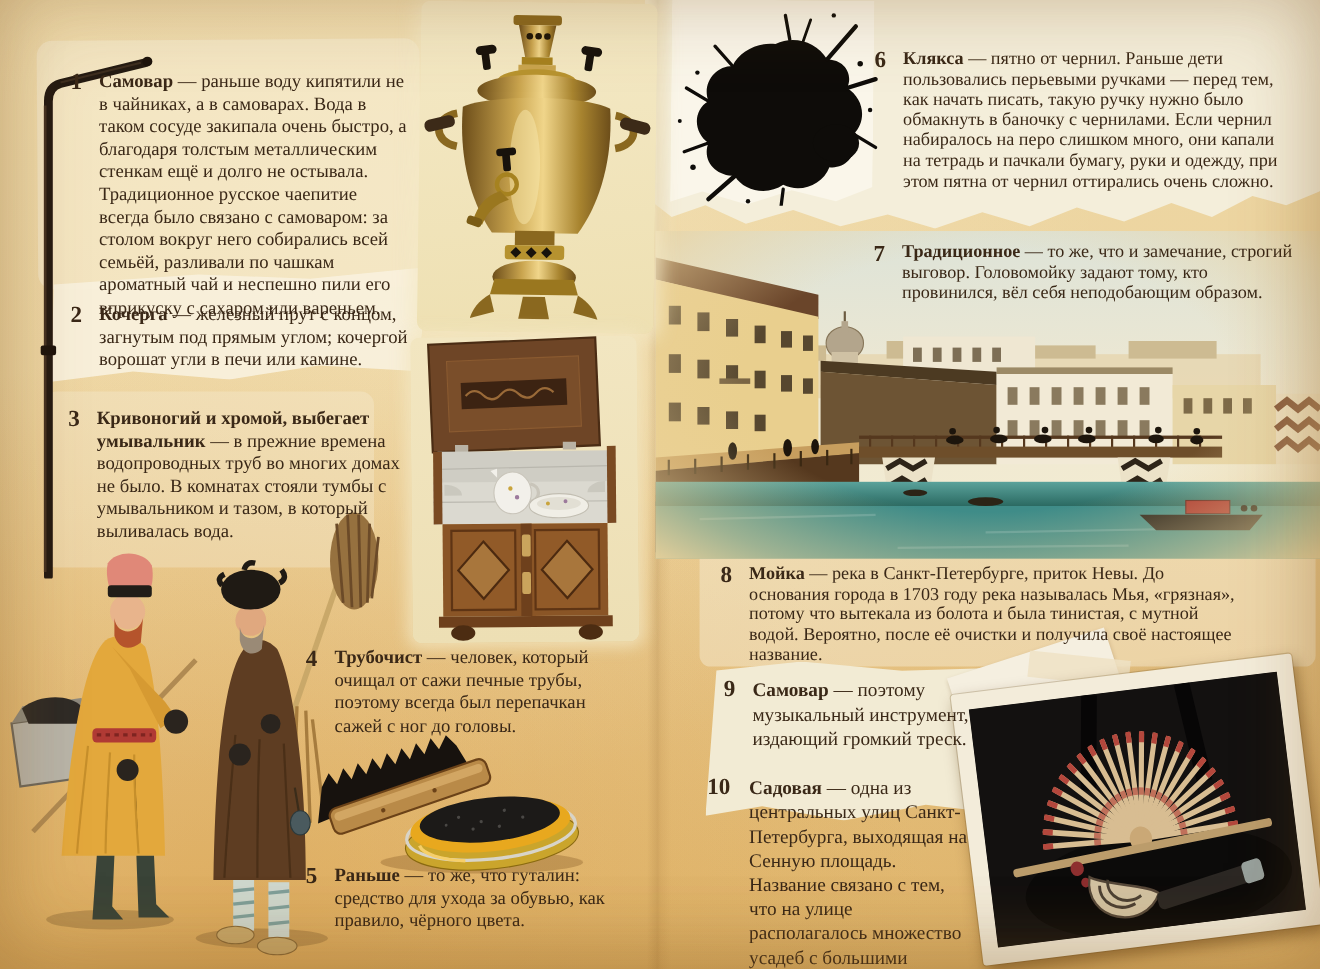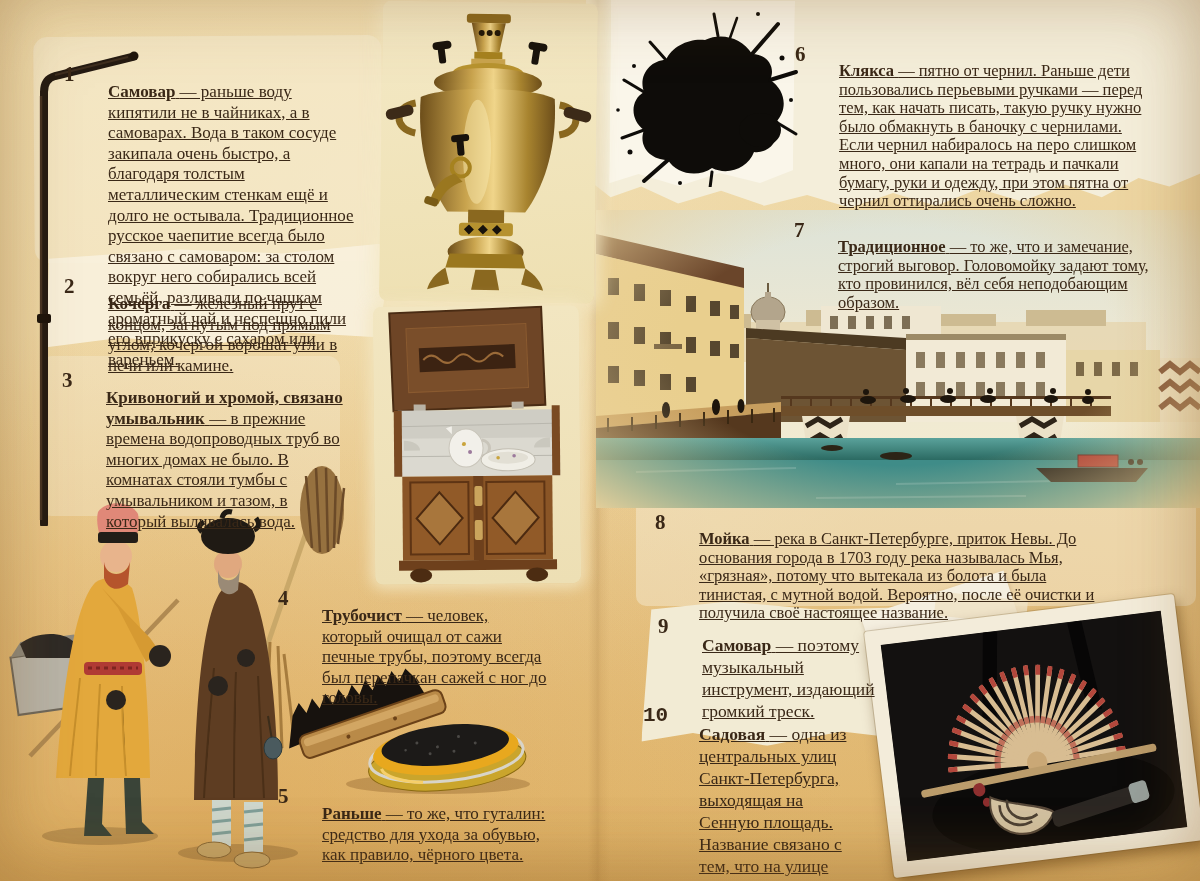--- a/index.html
+++ b/index.html
@@ -9,21 +9,21 @@
       radial-gradient(ellipse at 18% 96%, rgba(214,148,62,.40) 0%, rgba(214,148,62,0) 45%),
       radial-gradient(ellipse at 85% 90%, rgba(210,150,70,.25) 0%, rgba(210,150,70,0) 50%),
       radial-gradient(ellipse at 30% 20%, rgba(250,240,210,.35) 0%, rgba(250,240,210,0) 55%),
       linear-gradient(180deg,#eed9a8 0%,#ecd29b 42%,#e7c687 72%,#e2bb72 100%);}
   #spread::after{content:"";position:absolute;inset:0;pointer-events:none;
     box-shadow:inset 0 0 80px rgba(130,82,26,.30), inset 0 -26px 60px rgba(130,82,26,.18);}
   .abs{position:absolute;}
   .scrap{position:absolute;}
   .entry{position:absolute;}
   .enum{position:absolute;left:-26px;top:0;font-weight:bold;font-size:21px;line-height:1;}
-  .etext{margin:18px;text-decoration:underline;}
+  .etext{margin:0;}
   .etext b{font-weight:bold;}
   .t-left{font-size:17px;line-height:20.6px;}
   .t-right{font-size:16.5px;line-height:18.6px;}
   .t-right2{font-size:17.5px;line-height:22px;}
   .photo{position:absolute;border-radius:8px;}
   .polaroid{position:absolute;background:#f3ecda;border-radius:3px;
     box-shadow:3px 7px 14px rgba(80,45,8,.5), 0 0 0 1px rgba(120,90,40,.25);}
   .polaroid .inner{position:absolute;inset:15px;background:#131110;overflow:hidden;}
   .spine{position:absolute;top:0;height:100%;pointer-events:none;
     background:linear-gradient(90deg,rgba(120,75,25,0) 0%,rgba(120,75,25,.15) 45%,rgba(150,100,40,.10) 58%,rgba(120,75,25,0) 100%);}
@@ -574,21 +574,21 @@
     <p class="etext"><b>Самовар</b> <span>— раньше воду кипятили не в чайниках, а в самоварах. Вода в таком сосуде закипала очень быстро, а благодаря толстым металлическим стенкам ещё и долго не остывала. Традиционное русское чаепитие всегда было связано с самоваром: за столом вокруг него собирались всей семьёй, разливали по чашкам ароматный чай и неспешно пили его вприкуску с сахаром или вареньем.</span></p>
   </div>
 
   <div class="entry t-left" style="left:90px;top:276px;width:282px;">
     <span class="enum">2</span>
     <p class="etext"><b>Кочерга</b> <span>— железный прут с концом, загнутым под прямым углом; кочергой ворошат угли в печи или камине.</span></p>
   </div>
 
   <div class="entry t-left" style="left:88px;top:370px;width:282px;">
     <span class="enum">3</span>
-    <p class="etext"><b>Кривоногий и хромой, связано умывальник</b> <span>— в прежние времена водопроводных труб во многих домах не было. В комнатах стояли тумбы с умывальником и тазом, в который выливалась вода.</span></p>
+    <p class="etext"><b>Кривоногий и хромой, выбегает умывальник</b> <span>— в прежние времена водопроводных труб во многих домах не было. В комнатах стояли тумбы с умывальником и тазом, в который выливалась вода.</span></p>
   </div>
 
   <div class="entry t-left" style="left:304px;top:588px;width:264px;">
     <span class="enum">4</span>
     <p class="etext"><b>Трубочист</b> <span>— человек, который очищал от сажи печные трубы, поэтому всегда был перепачкан сажей с ног до головы.</span></p>
   </div>
 
   <div class="entry t-left" style="left:304px;top:786px;width:272px;">
     <span class="enum">5</span>
     <p class="etext"><b>Раньше</b> <span>— то же, что гуталин: средство для ухода за обувью, как правило, чёрного цвета.</span></p>
@@ -608,17 +608,17 @@
     <span class="enum">8</span>
     <p class="etext"><b>Мойка</b> <span>— река в Санкт-Петербурге, приток Невы. До основания города в 1703 году река называлась Мья, «грязная», потому что вытекала из болота и была тинистая, с мутной водой. Вероятно, после её очистки и получила своё настоящее название.</span></p>
   </div>
 
   <div class="entry t-right2" style="left:684px;top:616px;width:222px;">
     <span class="enum">9</span>
     <p class="etext"><b>Самовар</b> <span>— поэтому музыкальный инструмент, издающий громкий треск.</span></p>
   </div>
 
   <div class="entry t-right2" style="left:681px;top:705px;width:200px;">
-    <span class="enum" style="left:-38px;font-family:Liberation Mono, monospace;">10</span>
+    <span class="enum" style="left:-38px;">10</span>
     <p class="etext"><b>Садовая</b> <span>— одна из центральных улиц Санкт-Петербурга, выходящая на Сенную площадь. Название связано с тем, что на улице располагалось множество усадеб с большими садами и огородами.</span></p>
   </div>
 
 </div>
 
 </body></html>

